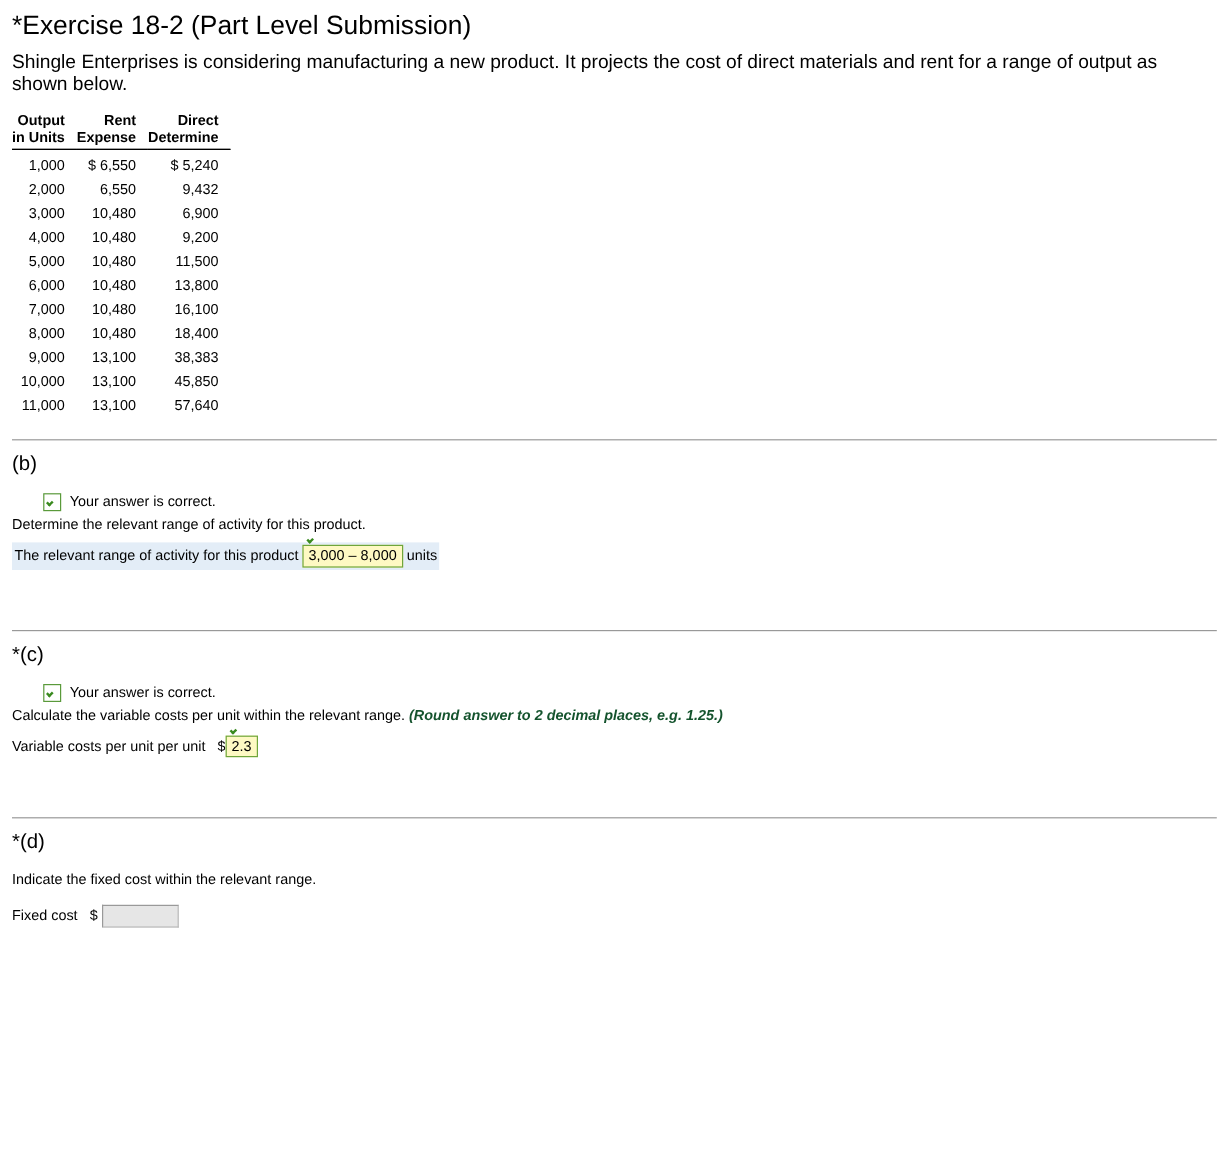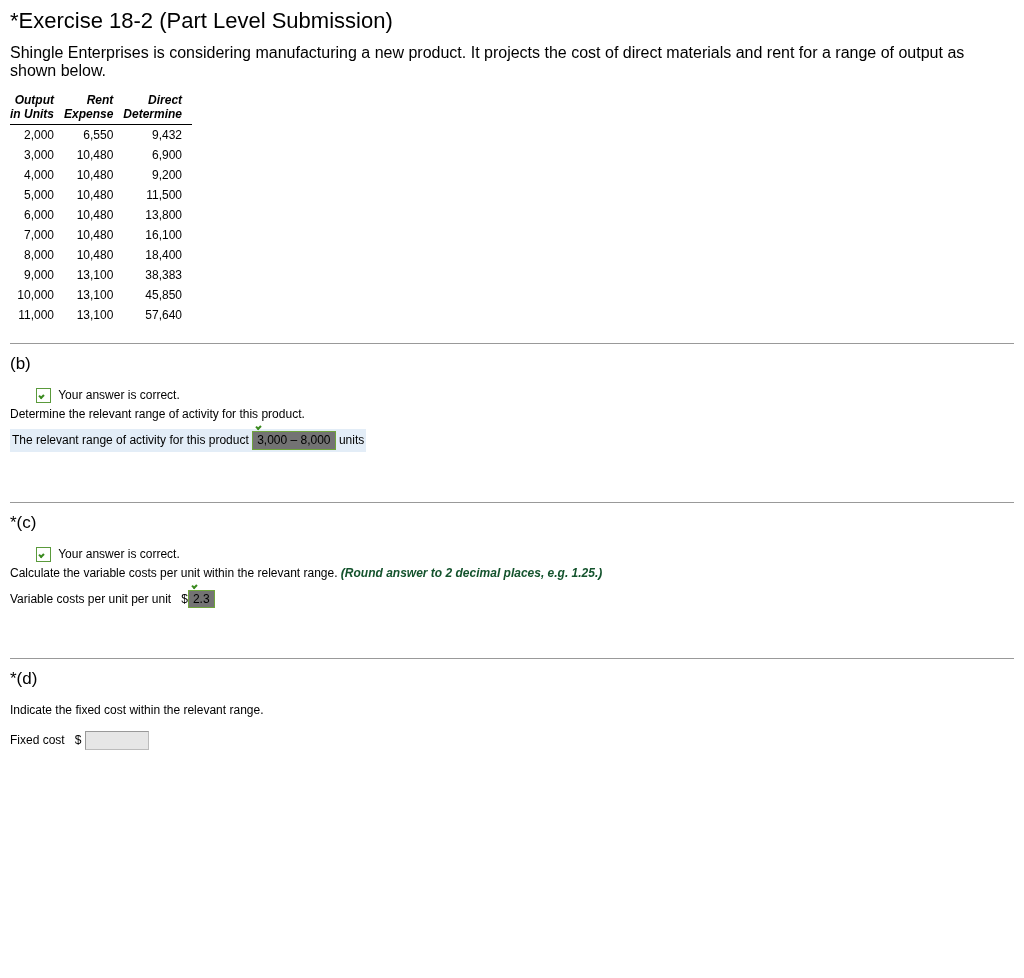--- a/index.html
+++ b/index.html
@@ -27,21 +27,20 @@
   }
   table.costs th, table.costs td {
     padding: 3px 10px 3px 0;
     text-align: right;
     font-size: 12px;
     white-space: nowrap;
   }
   table.costs th {
     font-weight: bold;
     border-bottom: 1px solid #000;
-    font-style: italic;
   }
   table.costs tr.first td {
     padding-top: 6px;
   }
   hr.sep {
     border: none;
     border-top: 1px solid #999;
     margin: 18px 0 10px 0;
   }
   .part-label {
@@ -96,21 +95,21 @@
     margin-bottom: 8px;
   }
   .highlight-blue {
     background: #e3edf7;
     padding: 2px 2px;
     display: inline-block;
   }
   .answer-box {
     display: inline-block;
     border: 1px solid #6fa53b;
-    background: #737373;
+    background: #fef9c3;
     padding: 1px 4px;
     vertical-align: baseline;
     position: relative;
     line-height: 1.2;
   }
   .answer-box .tiny-check {
     position: absolute;
     top: -9px;
     left: 2px;
   }
@@ -146,20 +145,25 @@
       <th>
         <span>Rent</span><br><span>Expense</span>
       </th>
       <th>
         <span>Direct</span><br><span>Determine</span>
       </th>
     </tr>
   </thead>
   <tbody>
 
+  <tr class="first">
+        <td>1,000</td>
+        <td>$ 6,550</td>
+        <td>$ 5,240</td>
+      </tr>
       <tr>
         <td>2,000</td>
         <td>6,550</td>
         <td>9,432</td>
       </tr>
       <tr>
         <td>3,000</td>
         <td>10,480</td>
         <td>6,900</td>
       </tr>

